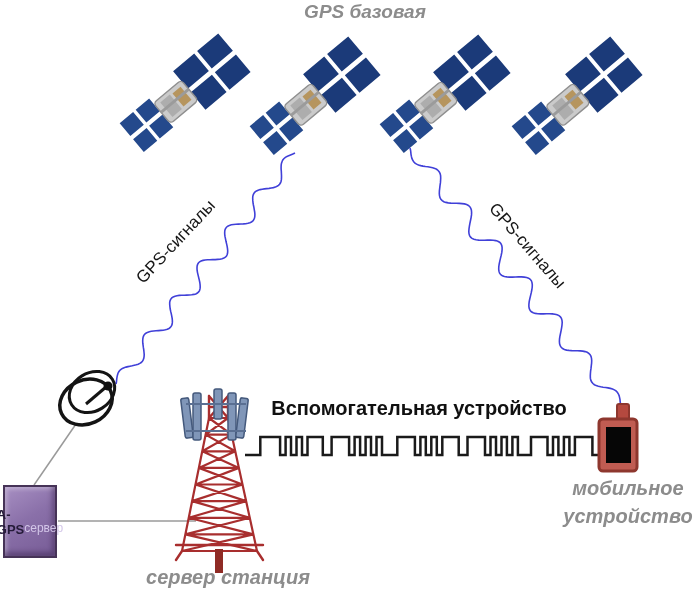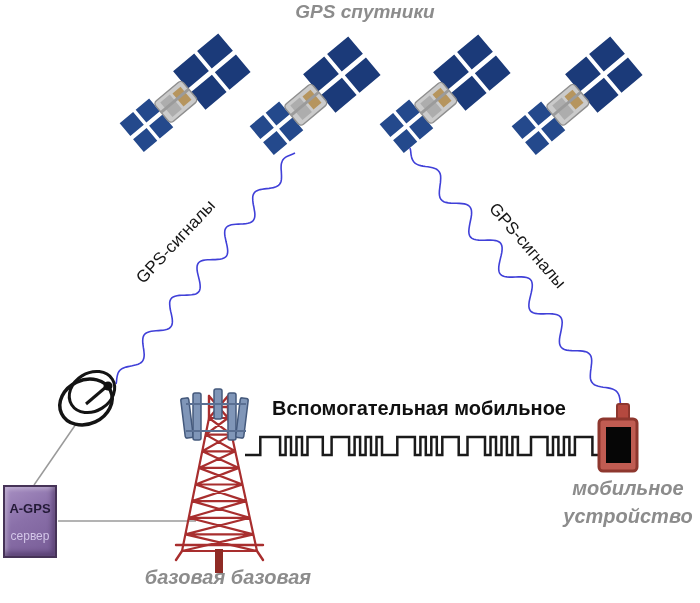--- a/index.html
+++ b/index.html
@@ -15,21 +15,21 @@
   .lbl-assist{left:254px;top:397px;width:330px;text-align:center;
               font-size:20px;font-weight:bold;color:#101010;}
   .lbl-base{left:118px;top:566px;width:220px;text-align:center;font-size:20px;
             font-style:italic;font-weight:600;color:#8c8c8c;}
   .lbl-mobile{left:553px;top:474px;width:150px;text-align:center;font-size:20px;
               font-style:italic;font-weight:600;color:#8c8c8c;line-height:28px;}
   .server-box{position:absolute;left:3px;top:485px;width:54px;height:73px;box-sizing:border-box;
               background:linear-gradient(150deg,#a78fc2 0%,#8a70a9 45%,#775c96 100%);
               border:2px solid #463357;
               box-shadow:inset -3px -4px 5px rgba(40,20,60,.4), inset 2px 2px 4px rgba(255,255,255,.35);
-              display:flex;flex-direction:column;align-items:center;justify-content:center;}
+              display:flex;flex-direction:row;align-items:center;justify-content:center;}
   .server-title{font-size:13px;font-weight:bold;color:#241a38;}
   .server-sub{font-size:12px;color:#d3c6e8;margin-top:13px;}
 </style>
 </head>
 <body>
 
 <div class="canvas">
 
   <svg class="scene" viewBox="0 0 700 603">
     <defs>
@@ -95,32 +95,32 @@
 
     <path id="assist-wave" fill="none" stroke-width="2.5" stroke-linejoin="miter" d="M245,455H260.3V437H280.1V455H285.6V437H291.0V455H296.5V437H302.0V455H307.5V437H322.8V455H331.6V437H349.1V455H354.6V437H360.1V455H365.6V437H371.0V455H376.5V437H382.0V455H397.3V437H414.9V455H420.4V437H425.8V455H431.3V437H436.8V455H442.3V437H458.7V455H467.5V437H485.0V455H490.5V437H496.0V455H501.5V437H506.9V455H512.4V437H517.9V455H531.0V437H547.5V455H553.0V437H558.4V455H563.9V437H569.4V455H574.9V437H592.4V455H599.0" stroke="#1a1a1a"></path>
 
     <g>
       <rect x="617" y="404" width="12" height="17" rx="2" fill="#b5493f" stroke="#8e372e" stroke-width="2"></rect>
       <rect x="599" y="419" width="38" height="52" rx="4" fill="#c05c52" stroke="#8e372e" stroke-width="3"></rect>
       <rect x="606" y="427" width="25" height="36" fill="#060606"></rect>
     </g>
   </svg>
 
-  <div class="lbl lbl-title">GPS спутники</div>
+  <div class="lbl lbl-title">GPS базовая</div>
 
   <div class="lbl lbl-wave lbl-wave-left">GPS-сигналы</div>
   <div class="lbl lbl-wave lbl-wave-right">GPS-сигналы</div>
 
-  <div class="lbl lbl-assist">Вспомогательная мобильное</div>
+  <div class="lbl lbl-assist">Вспомогательная устройство</div>
 
   <div class="server-box">
     <div class="server-title">A-GPS</div>
     <div class="server-sub">сервер</div>
   </div>
 
-  <div class="lbl lbl-base">базовая базовая</div>
+  <div class="lbl lbl-base">сервер станция</div>
 
   <div class="lbl lbl-mobile">
     <div>мобильное</div>
     <div>устройство</div>
   </div>
 
 </div>
 
 </body></html>

